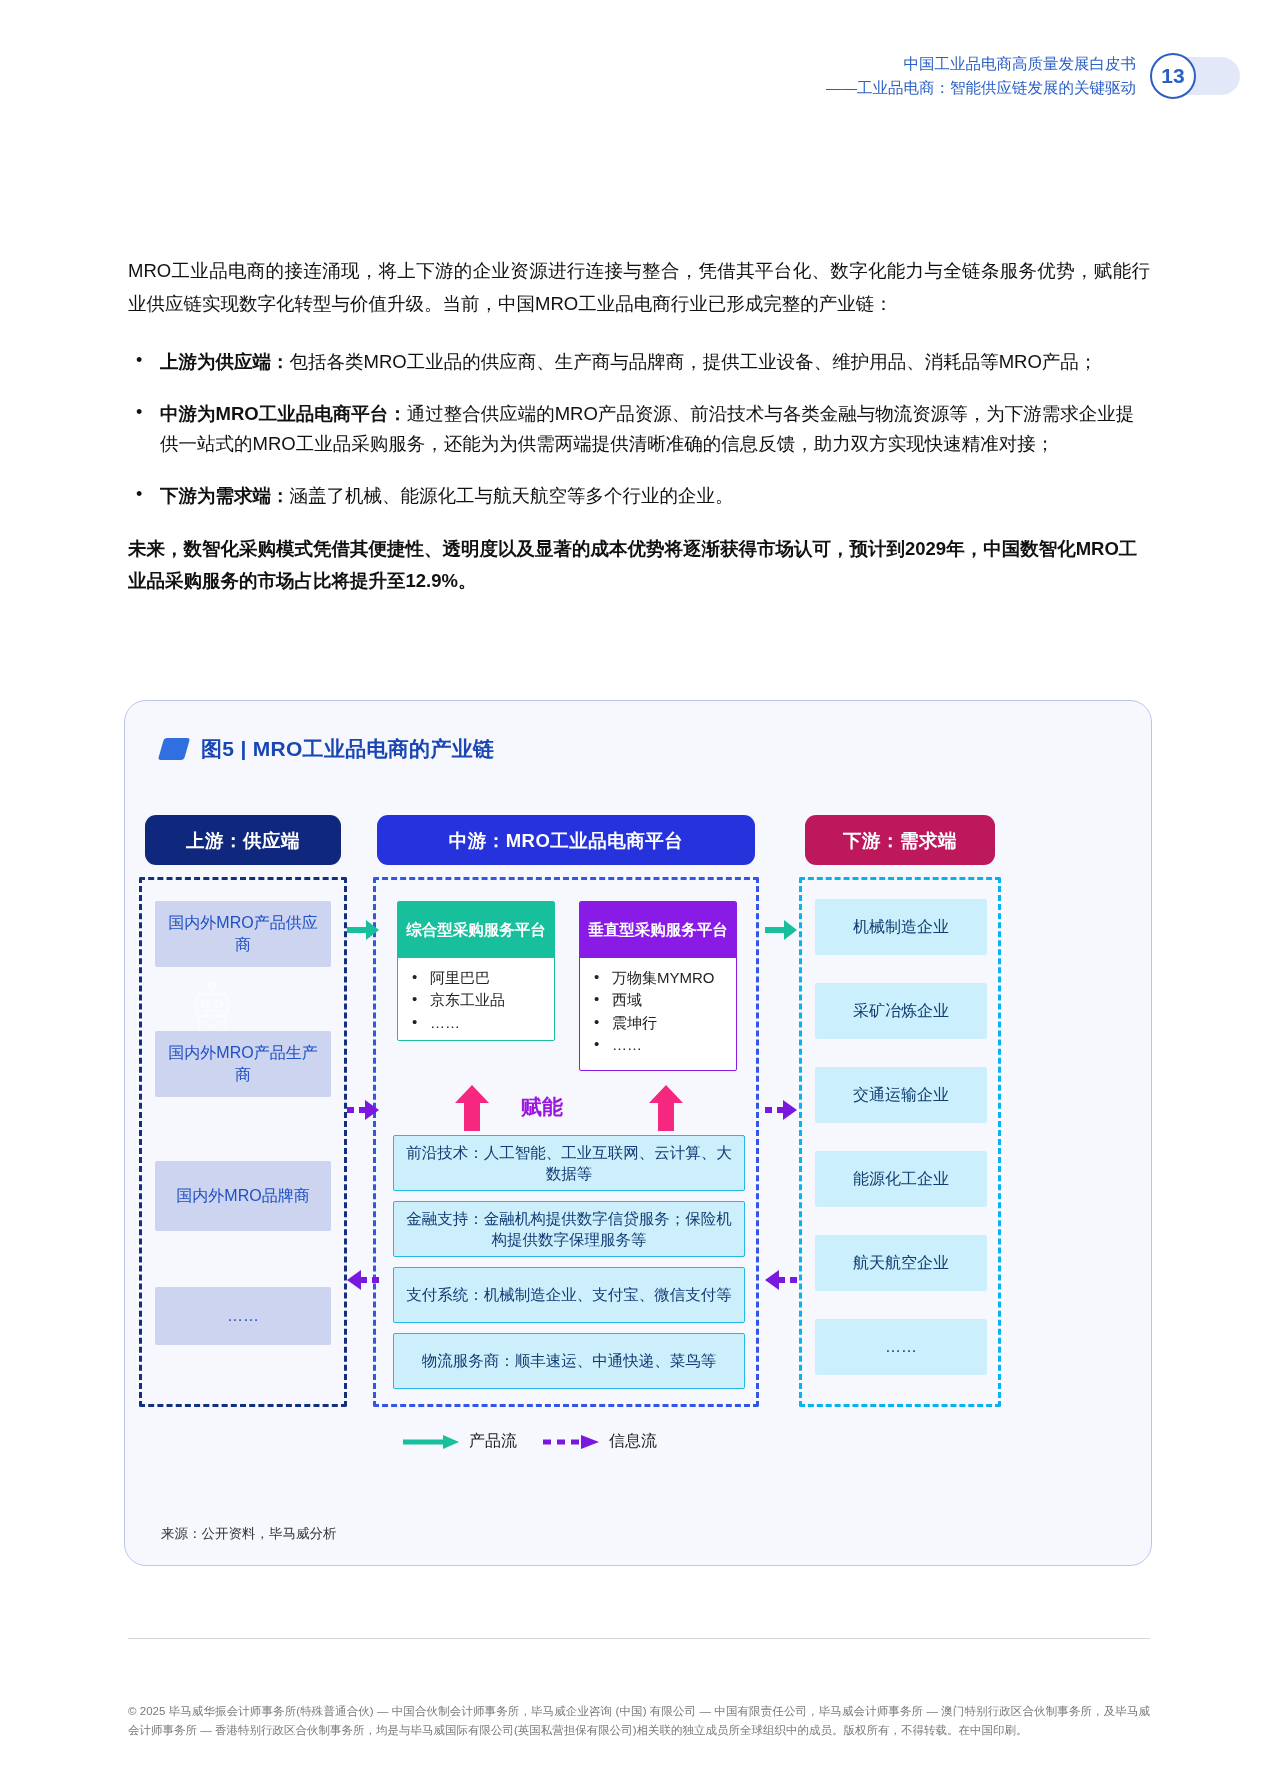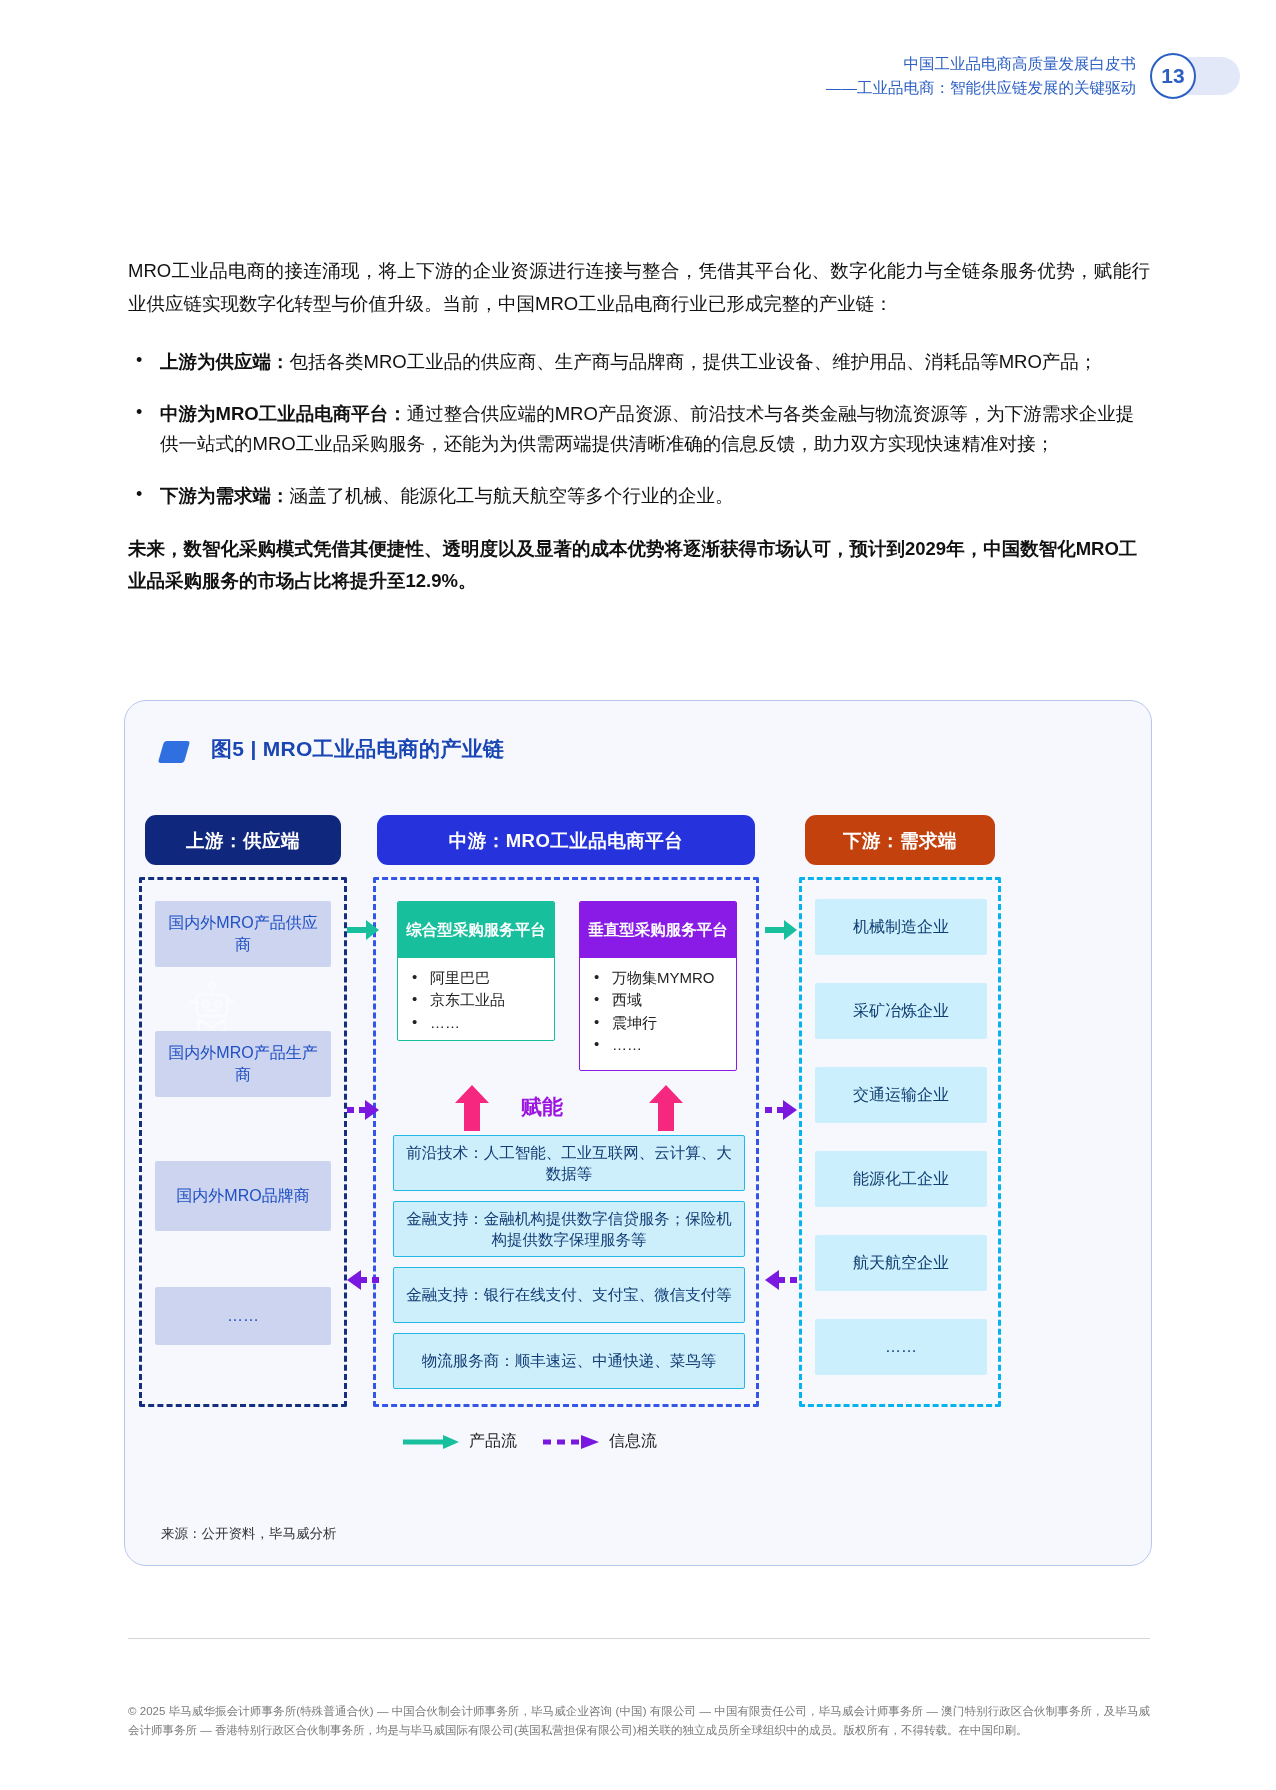--- a/index.html
+++ b/index.html
@@ -90,21 +90,21 @@
   .figure-card {
     position: absolute;
     left: 124px; top: 700px;
     width: 1028px; height: 866px;
     background: #f6f8fe;
     border: 1.6px solid #b9c6ee;
     border-radius: 22px;
   }
   .fig-title {
     position: absolute; left: 36px; top: 34px;
-    display: flex; align-items: flex-end; gap: 24px;
+    display: flex; align-items: center; gap: 14px;
   }
   .fig-marker {
     width: 26px; height: 22px;
     background: #2f6fe0;
     transform: skewX(-16deg);
     border-radius: 3px;
   }
   .fig-title-text {
     font-size: 21px; font-weight: bold; color: #1a46b4;
     letter-spacing: .3px;
@@ -118,21 +118,21 @@
     position: absolute;
     height: 50px;
     border-radius: 11px;
     color: #fff;
     display: flex; align-items: center; justify-content: center;
     font-weight: bold;
     letter-spacing: .5px;
   }
   .hdr-up   { left: 20px;  top: 18px; width: 196px; background: #10277e; font-size: 18.5px; }
   .hdr-mid  { left: 252px; top: 18px; width: 378px; background: #2633dd; font-size: 18.5px; }
-  .hdr-down { left: 680px; top: 18px; width: 190px; background: #c2410c; font-size: 18.5px; }
+  .hdr-down { left: 680px; top: 18px; width: 190px; background: #be185d; font-size: 18.5px; }
 
   
   .dash {
     position: absolute;
     border-style: dashed;
     border-width: 3px;
     border-radius: 2px;
     background: transparent;
   }
   .dash-up   { left: 14px;  top: 80px; width: 208px; height: 530px; border-color: #12307f; }
@@ -367,21 +367,21 @@
         <polygon points="17,0 34,18 25,18 25,46 9,46 9,18 0,18" fill="#f5277f"></polygon>
       </svg>
       <div class="enable-label">赋能</div>
       <svg class="up-arrow right" viewBox="0 0 34 46">
         <polygon points="17,0 34,18 25,18 25,46 9,46 9,18 0,18" fill="#f5277f"></polygon>
       </svg>
     </div>
 
     <div class="enb enb1">前沿技术：人工智能、工业互联网、云计算、大数据等</div>
     <div class="enb enb2">金融支持：金融机构提供数字信贷服务；保险机构提供数字保理服务等</div>
-    <div class="enb enb3">金融支持：银行在线支付、支付宝、微信支付等</div>
+    <div class="enb enb3">支付系统：机械制造企业、支付宝、微信支付等</div>
     <div class="enb enb4">物流服务商：顺丰速运、中通快递、菜鸟等</div>
 
     <div class="dn-box dn1">机械制造企业</div>
     <div class="dn-box dn2">采矿冶炼企业</div>
     <div class="dn-box dn3">交通运输企业</div>
     <div class="dn-box dn4">能源化工企业</div>
     <div class="dn-box dn5">航天航空企业</div>
     <div class="dn-box dn6">……</div>
 
     <svg class="conn" style="left:222px; top:120px; width:32px; height:26px;" viewBox="0 0 32 26">

